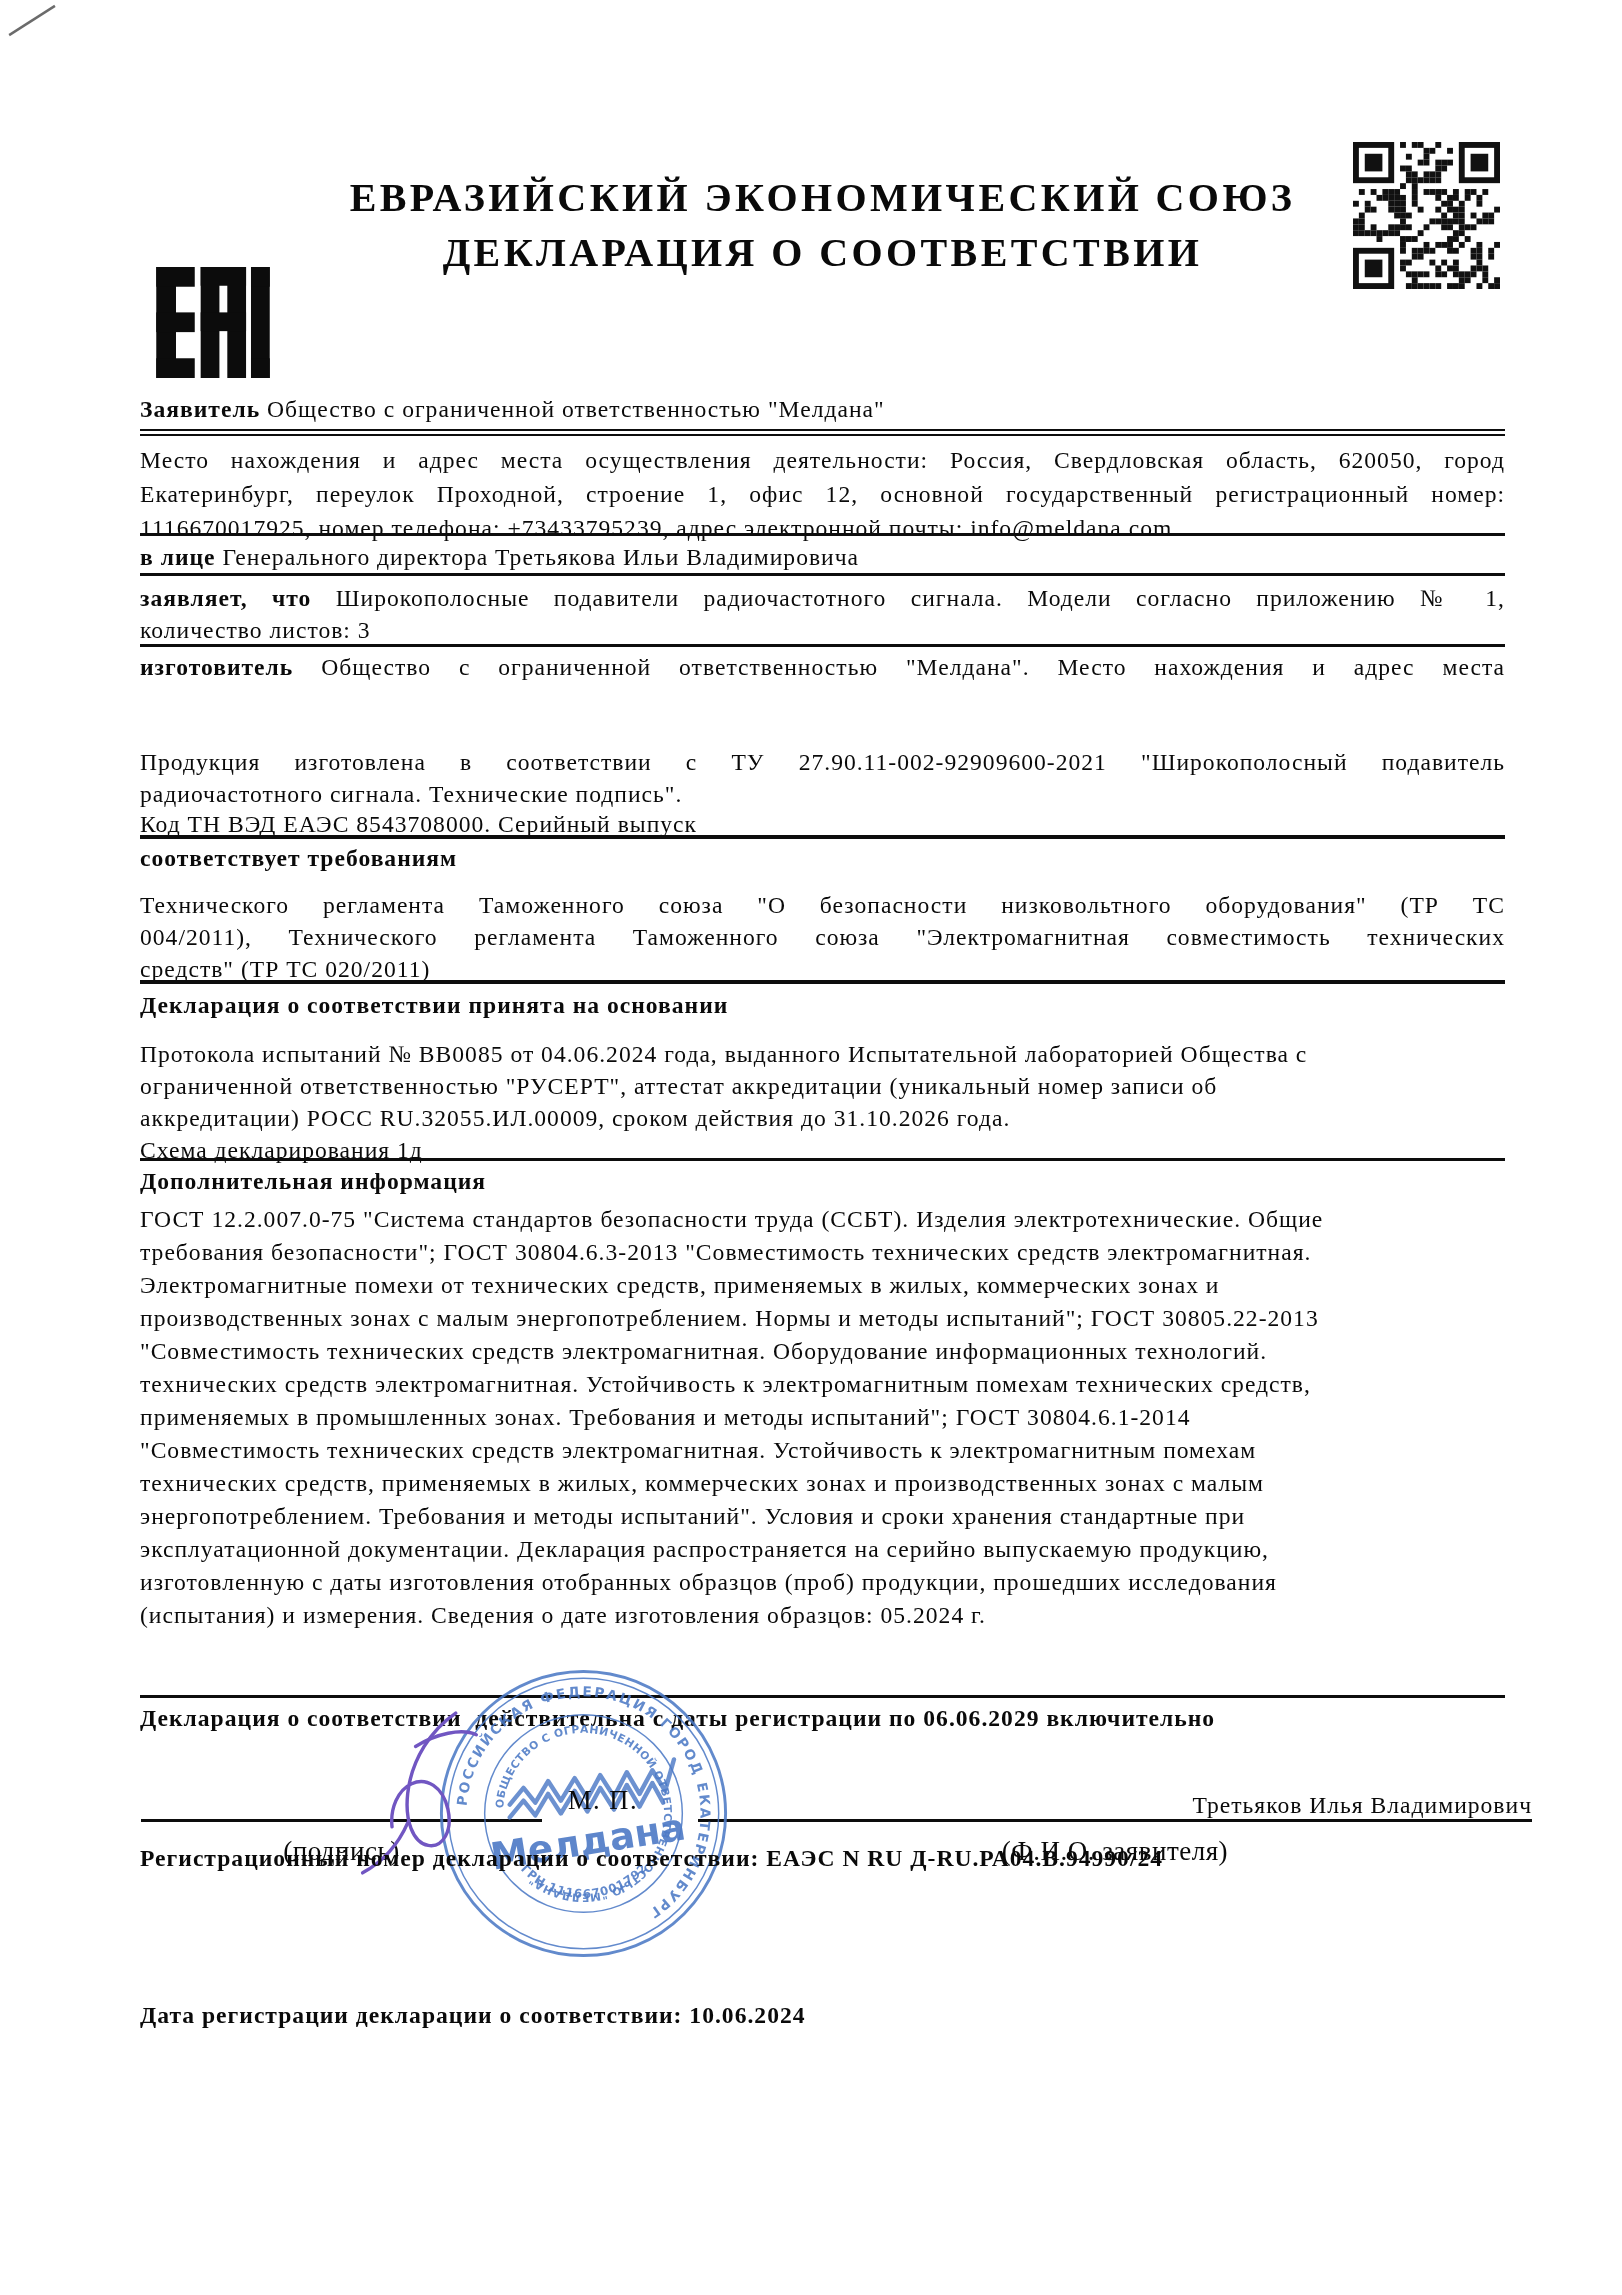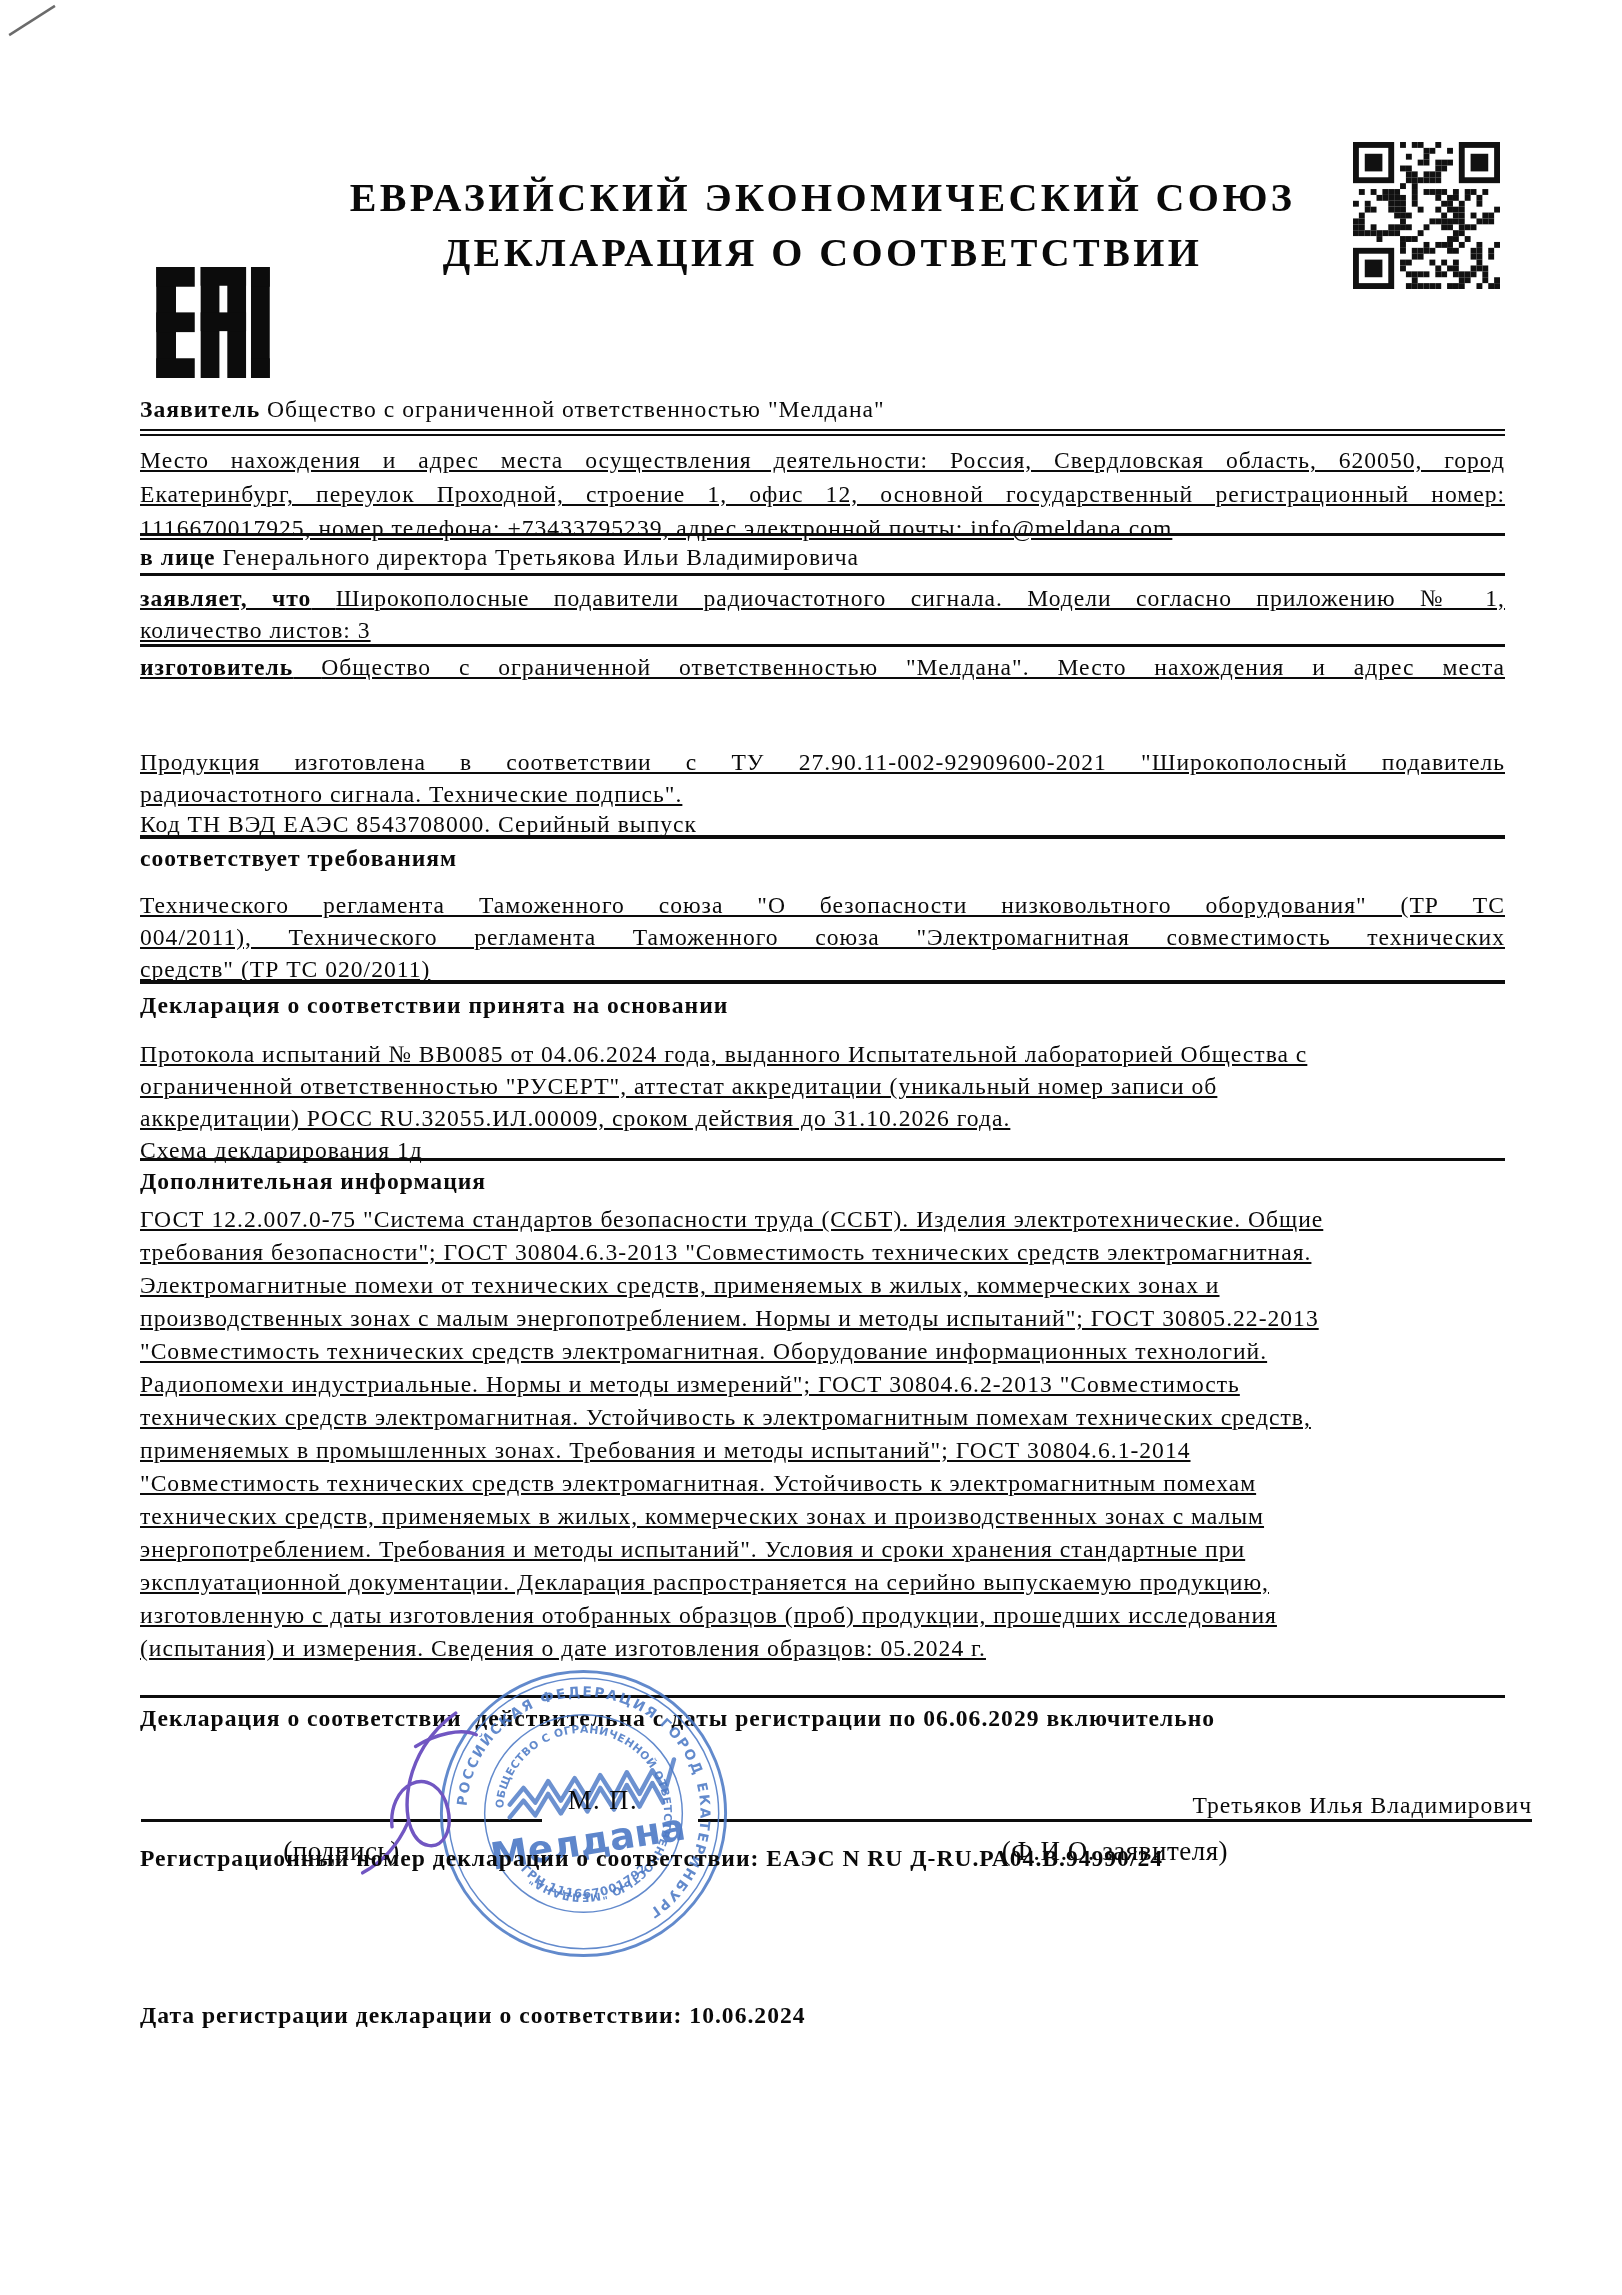--- a/index.html
+++ b/index.html
@@ -3,21 +3,21 @@
 <meta charset="utf-8">
 <style>
   html,body{margin:0;padding:0;background:#ffffff;}
   body{width:1623px;height:2295px;position:relative;font-family:"Liberation Serif",serif;color:#0a0a0a;}
   .abs{position:absolute;}
   .txt{font-size:23.6px;line-height:32px;letter-spacing:1px;color:#0a0a0a;}
   .lh70 .tline{line-height:34px;}
   .lh67 .tline{line-height:33px;}
   .b{font-weight:bold;}
   .block{width:1365px;left:140px;}
-  .tline{text-align:left;text-decoration:underline;}
+  .tline{text-align:left;}
   .tline.just{text-align:justify;text-align-last:justify;}
   .rule{left:140px;width:1365px;background:#0d0d0d;height:2.9px;}
   .rule.thick{height:4.4px;}
   .rule-double{left:140px;width:1365px;height:3.4px;border-top:2px solid #0d0d0d;border-bottom:2px solid #0d0d0d;}
   .title{left:140px;width:1365px;text-align:center;font-weight:bold;font-size:40px;line-height:55px;letter-spacing:3.4px;}
   .caption{font-size:27px;letter-spacing:0.5px;text-align:center;}
   .sigline{background:#0d0d0d;height:2.5px;}
   .validity{white-space:pre-wrap;}
   .mp{font-size:26.5px;letter-spacing:1.5px;}
   svg text{font-family:"DejaVu Sans",sans-serif;}
@@ -327,21 +327,20 @@
 <div class="abs rule" style="top:1158px"></div>
 
 <div class="abs txt block b" style="top:1165px">Дополнительная информация</div>
 
 <div class="abs txt block lh67" style="top:1203px">
     <div class="tline">ГОСТ 12.2.007.0-75 "Система стандартов безопасности труда (ССБТ). Изделия электротехнические. Общие</div>
     <div class="tline">требования безопасности"; ГОСТ 30804.6.3-2013 "Совместимость технических средств электромагнитная.</div>
     <div class="tline">Электромагнитные помехи от технических средств, применяемых в жилых, коммерческих зонах и</div>
     <div class="tline">производственных зонах с малым энергопотреблением. Нормы и методы испытаний"; ГОСТ 30805.22-2013</div>
     <div class="tline">"Совместимость технических средств электромагнитная. Оборудование информационных технологий.</div>
-    <div class="tline">Радиопомехи индустриальные. Нормы и методы измерений"; ГОСТ 30804.6.2-2013 "Совместимость</div>
     <div class="tline">технических средств электромагнитная. Устойчивость к электромагнитным помехам технических средств,</div>
     <div class="tline">применяемых в промышленных зонах. Требования и методы испытаний"; ГОСТ 30804.6.1-2014</div>
     <div class="tline">"Совместимость технических средств электромагнитная. Устойчивость к электромагнитным помехам</div>
     <div class="tline">технических средств, применяемых в жилых, коммерческих зонах и производственных зонах с малым</div>
     <div class="tline">энергопотреблением. Требования и методы испытаний". Условия и сроки хранения стандартные при</div>
     <div class="tline">эксплуатационной документации. Декларация распространяется на серийно выпускаемую продукцию,</div>
     <div class="tline">изготовленную с даты изготовления отобранных образцов (проб) продукции, прошедших исследования</div>
     <div class="tline">(испытания) и измерения. Сведения о дате изготовления образцов: 05.2024 г.</div>
   </div>
 

